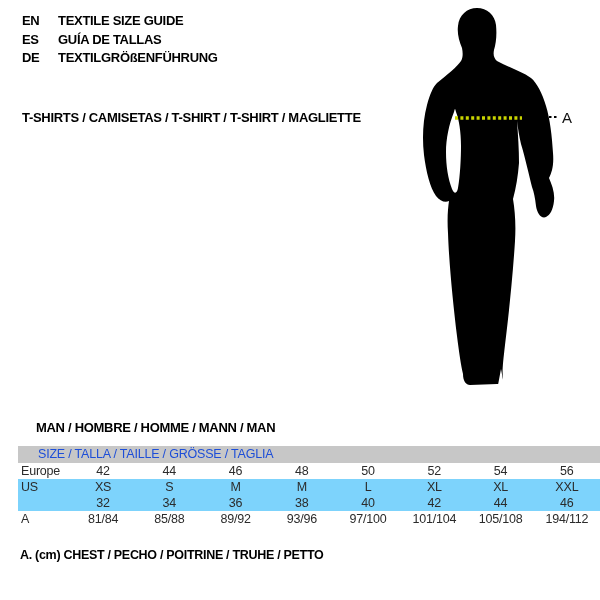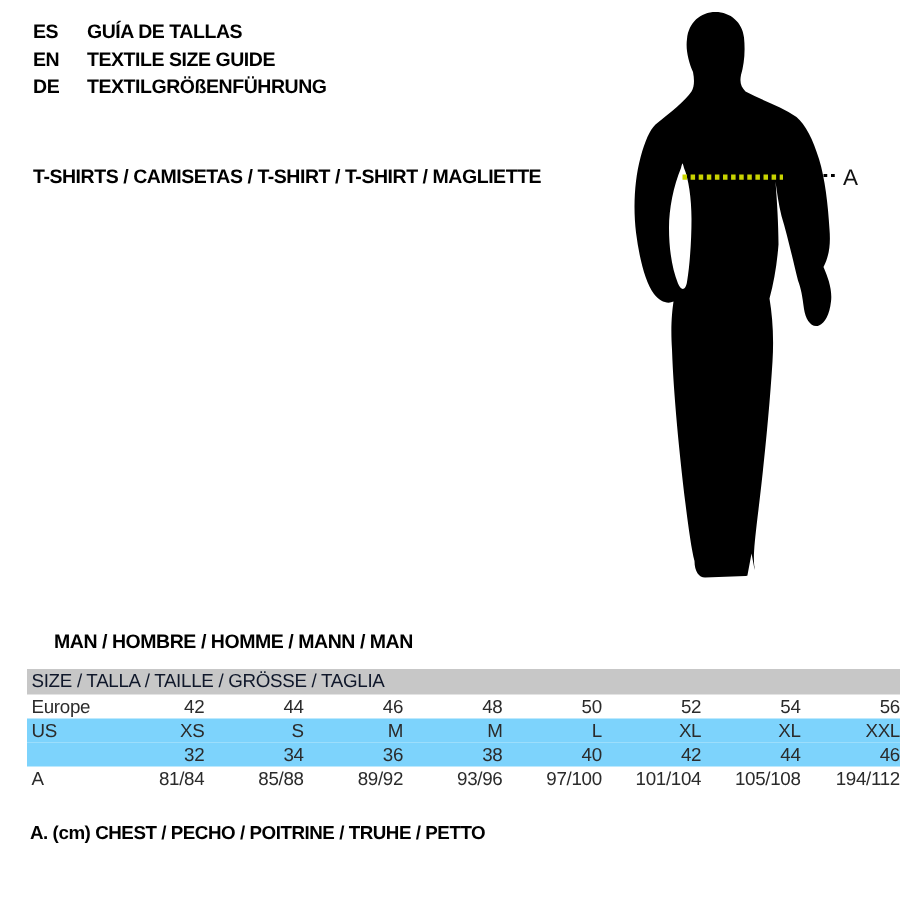--- a/index.html
+++ b/index.html
@@ -16,39 +16,39 @@
   .lang-row { display:flex; font-weight:700; font-size:13px; line-height:18.5px; letter-spacing:-0.3px; }
   .lang-code { width:36px; }
   
   .garment-block { position:absolute; left:22px; top:109px; font-weight:700; font-size:13px; line-height:18.5px; letter-spacing:-0.3px; }
   
   .figure-wrap { position:absolute; left:400px; top:0; width:180px; height:400px; }
   
   .section-title { position:absolute; left:36px; top:420px; font-weight:700; font-size:13px; letter-spacing:-0.3px; }
   
   .size-table { position:absolute; left:18px; top:446px; width:582px; font-size:12.5px; color:#2b2b2b; letter-spacing:-0.2px; }
-  .size-header { height:17px; line-height:17px; background:#c7c7c7; padding-left:3px; color:#0f172a; }
+  .size-header { height:17px; line-height:17px; background:#c7c7c7; padding-left:20px; color:#1d4ed8; }
   .t-row { display:flex; height:16px; line-height:16px; align-items:center; }
   .t-row.shaded { background:#7dd3fc; }
   .t-label { width:52px; padding-left:3px; }
-  .t-cell { flex:1; text-align:right; }
+  .t-cell { flex:1; text-align:center; }
   
   .footnote { position:absolute; left:20px; top:548px; font-weight:700; font-size:12.5px; letter-spacing:-0.3px; }
 </style>
 </head>
 <body>
 
 <div class="top-block">
   <div class="lang-row">
+    <span class="lang-code">EN</span>
+    <span>TEXTILE SIZE GUIDE</span>
+  </div>
+  <div class="lang-row">
     <span class="lang-code">ES</span>
     <span>GUÍA DE TALLAS</span>
-  </div>
-  <div class="lang-row">
-    <span class="lang-code">EN</span>
-    <span>TEXTILE SIZE GUIDE</span>
   </div>
   <div class="lang-row">
     <span class="lang-code">DE</span>
     <span>TEXTILGRÖßENFÜHRUNG</span>
   </div>
 </div>
 
 <div class="garment-block">
   <div>T-SHIRTS / CAMISETAS / T-SHIRT / T-SHIRT / MAGLIETTE</div>
 </div>

